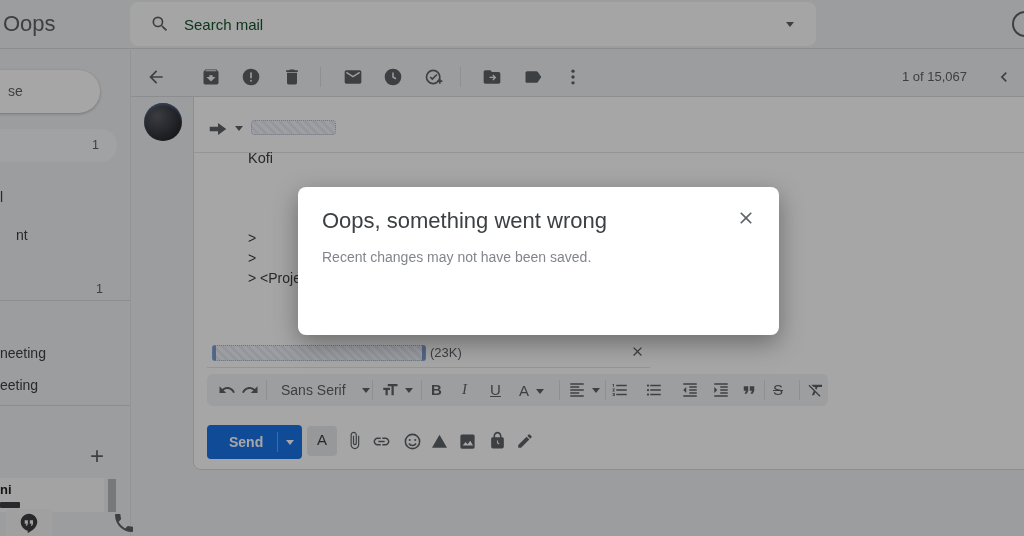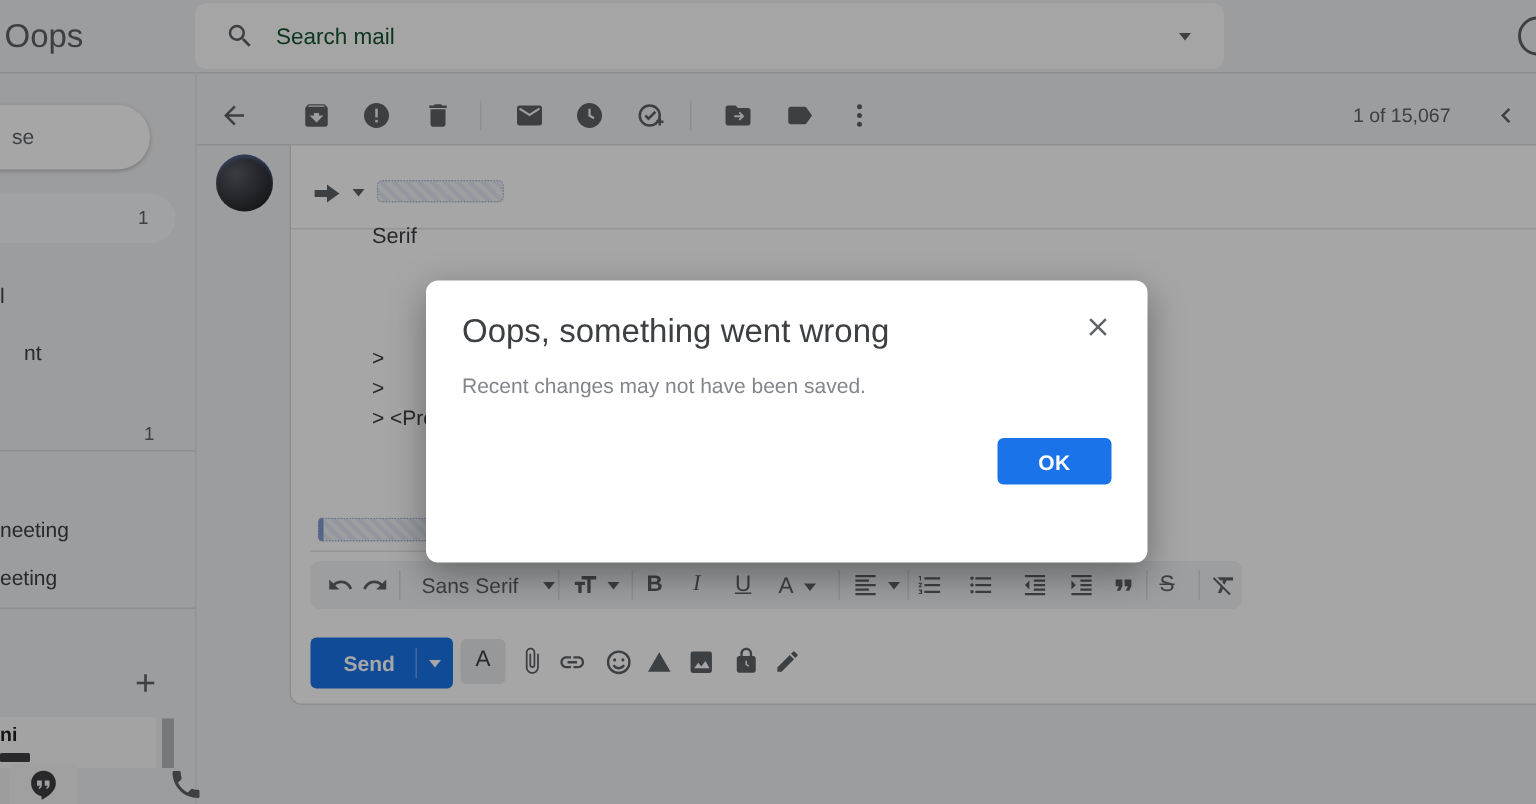--- a/index.html
+++ b/index.html
@@ -25,21 +25,21 @@
     background:
       linear-gradient(90deg,#7d9ccc 0 3px,rgba(0,0,0,0) 3px calc(100% - 3px),#7d9ccc calc(100% - 3px)),
       repeating-linear-gradient(45deg,#f0f3f8 0 3px,#e2e8f2 3px 6px);
   }
   .sb-label{font-size:14px;color:#3c4043;white-space:nowrap;}
   .count{font-size:12.5px;color:#5f6368;}
   .glyph{font-size:15px;color:#5f6368;line-height:1;}
   .fmt-underbar{height:2.5px;background:#3c4043;margin-top:1px;}
   .overlay{left:0;top:0;width:1024px;height:536px;background:rgba(0,0,0,0.35);z-index:50;}
   .modal{
-    left:284px;top:187px;width:481px;height:188px;background:#fff;border-radius:8px;
+    left:298px;top:187px;width:481px;height:148px;background:#fff;border-radius:8px;
     box-shadow:0 8px 24px rgba(0,0,0,0.35);z-index:60;
   }
   .modal-title{font-size:22px;color:#3c4043;}
   .modal-body{font-size:14px;color:#82868c;}
   .ok-btn{
     width:76px;height:31px;border-radius:4px;border:none;cursor:pointer;
     color:#fff;font-size:14px;font-weight:bold;font-family:"Liberation Sans",sans-serif;letter-spacing:.3px;
   }
   .send-btn{
     left:207px;top:425px;width:95px;height:34px;border-radius:4px;border:none;cursor:pointer;
@@ -186,21 +186,21 @@
   <div class="abs hdiv" style="left:194px;top:152px;width:830px;background:#e4e5e8;"></div>
 
   <span class="abs ic btn" style="left:207px;top:118px;">
     <svg width="22" height="22" viewBox="0 0 24 24" fill="currentColor">
         <path d="M3 9.5h9V5.5L21 12l-9 6.5v-4H3z"></path>
       </svg>
   </span>
   <span class="abs caret btn" style="left:235px;top:126px;"></span>
   <span class="abs redact" style="left:251px;top:120px;width:83px;height:13px;"></span>
 
-  <div class="abs" style="left:248px;top:150px;font-size:14.5px;color:#3c4043;">Serif</div>
+  <div class="abs" style="left:248px;top:150px;font-size:14.5px;color:#3c4043;">Kofi</div>
 
   <div class="abs" style="left:248px;top:230px;font-size:14px;color:#3c4043;">&gt;</div>
   <div class="abs" style="left:248px;top:250px;font-size:14px;color:#3c4043;">&gt;</div>
   <div class="abs" style="left:248px;top:270px;font-size:14px;color:#3c4043;">&gt; &lt;Proje</div>
 
   <span class="abs redact-blue btn" style="left:212px;top:345px;width:212px;height:14px;"></span>
   <span class="abs" style="left:430px;top:345px;font-size:13px;color:#5f6368;">(23K)</span>
   <span class="abs ic btn" style="left:630px;top:344px;">
     <svg width="15" height="15" viewBox="0 0 24 24" fill="currentColor">
         <path d="M19 6.41L17.59 5 12 10.59 6.41 5 5 6.41 10.59 12 5 17.59 6.41 19 12 13.41 17.59 19 19 17.59 13.41 12z"></path>
@@ -350,16 +350,15 @@
   <div class="abs overlay"></div>
 
   <div class="abs modal">
     <div class="abs modal-title" style="left:24px;top:21px;">Oops, something went wrong</div>
     <span class="abs ic btn" style="left:438px;top:21px;">
       <svg width="20" height="20" viewBox="0 0 24 24" fill="currentColor">
           <path d="M19 6.41L17.59 5 12 10.59 6.41 5 5 6.41 10.59 12 5 17.59 6.41 19 12 13.41 17.59 19 19 17.59 13.41 12z"></path>
         </svg>
     </span>
     <div class="abs modal-body" style="left:24px;top:62px;">Recent changes may not have been saved.</div>
-    <button class="abs ok-btn" style="left:381px;top:105px;background:#1a73e8;">OK</button>
   </div>
 
 </div>
 
 </body></html>

